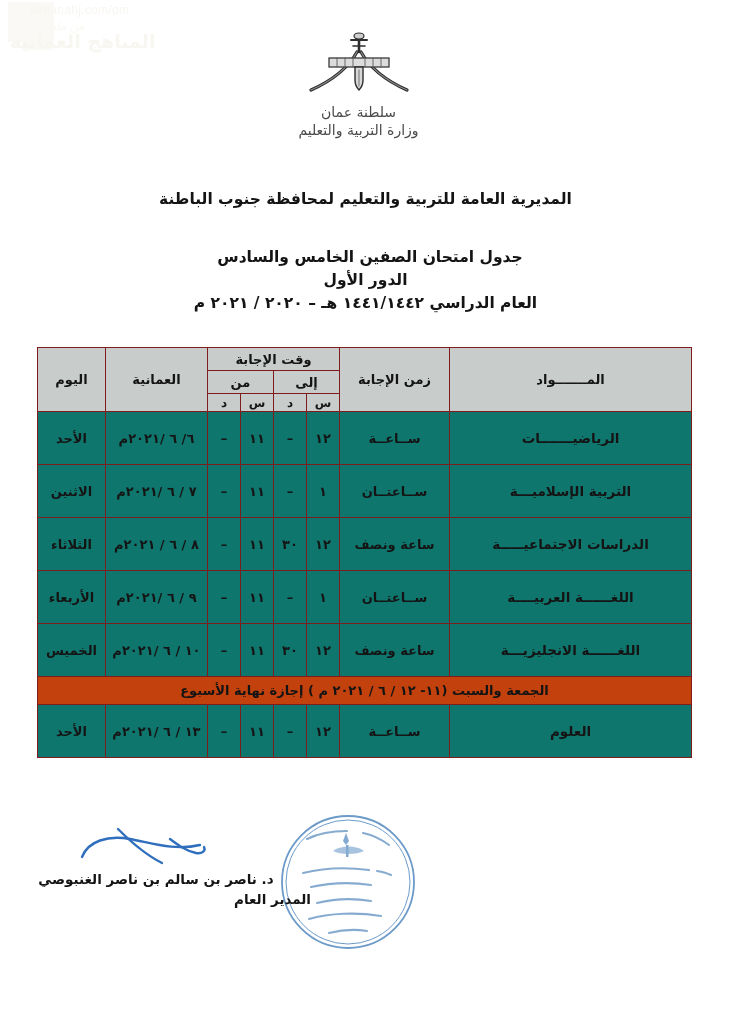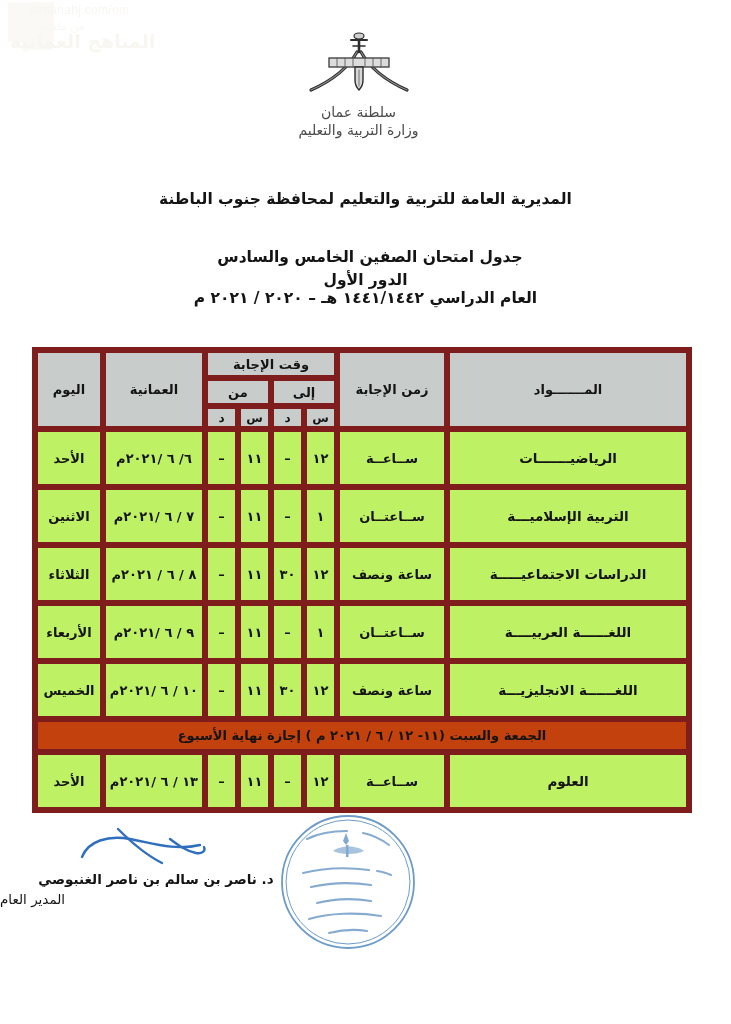--- a/index.html
+++ b/index.html
@@ -115,20 +115,21 @@
     font-size: 15.5px;
     font-weight: bold;
     padding-left: 9px;
   }
   .h-round {
     margin-top: 5px;
     font-size: 15.5px;
     font-weight: bold;
   }
   .h-year {
+    margin-top: 5px;
     font-size: 15.5px;
     font-weight: bold;
     letter-spacing: 0.5px;
   }
 
   
   .table-wrap {
     position: absolute;
     top: 347px;
     right: 39px;
@@ -136,35 +137,35 @@
     direction: rtl;
   }
   table.sched {
     width: 100%;
     border-collapse: collapse;
     table-layout: fixed;
     font-size: 13px;
   }
   table.sched th,
   table.sched td {
-    border: 6px solid #7f1d1d;
+    border: 1px solid #7f1d1d;
     text-align: center;
     vertical-align: middle;
     padding: 0;
   }
   thead th {
     background: #c8cccb;
     font-weight: bold;
     font-size: 13px;
   }
   .th-tall { height: 56px; }
   .th-mid  { height: 22px; }
   .th-sub  { height: 17px; font-size: 12px; }
 
-  tbody td { height: 52px; font-weight: bold; background: #bef264; }
+  tbody td { height: 52px; font-weight: bold; background: #0f766e; }
   td.subject {
     font-size: 13.5px;
     letter-spacing: 0.2px;
   }
   td.duration { font-size: 13px; }
   td.timeval  { font-size: 13px; }
   td.dateval  { font-size: 13px; letter-spacing: 0.5px; }
   td.dayval   { font-size: 13px; }
   tr.weekend td {
     background: #c2410c;
@@ -210,26 +211,26 @@
     left: 6px;
     top: 66px;
     width: 300px;
     text-align: center;
     font-size: 13.5px;
     font-weight: bold;
     direction: rtl;
   }
   .sig-role {
     position: absolute;
-    left: 0;
+    left: 11px;
     top: 86px;
     width: 300px;
-    text-align: left;
+    text-align: right;
     font-size: 13.5px;
-    font-weight: normal;
+    font-weight: bold;
     direction: rtl;
   }
 </style>
 </head>
 <body>
 
 <div class="watermark">
   <div class="wm-block"></div>
   <div class="wm-url">almanahj.com/om</div>
   <div class="wm-ar1">من ملفات</div>

